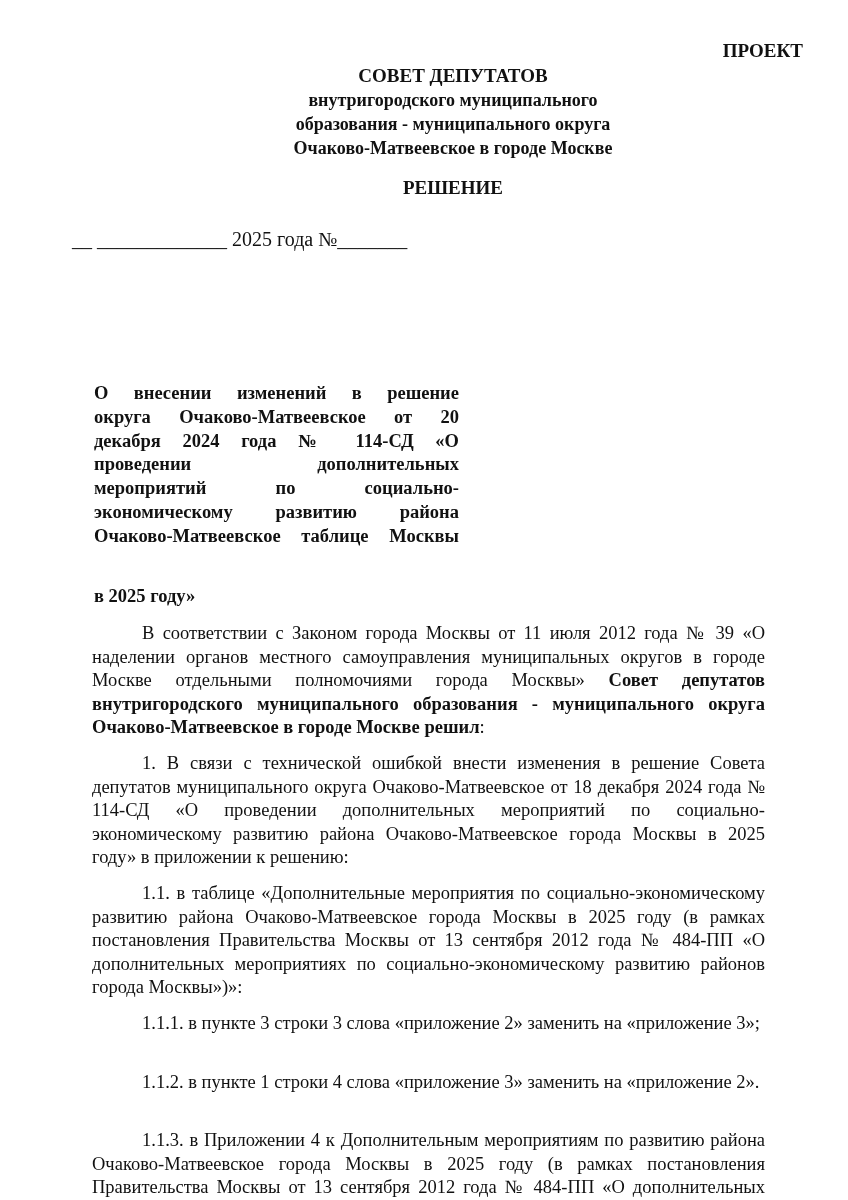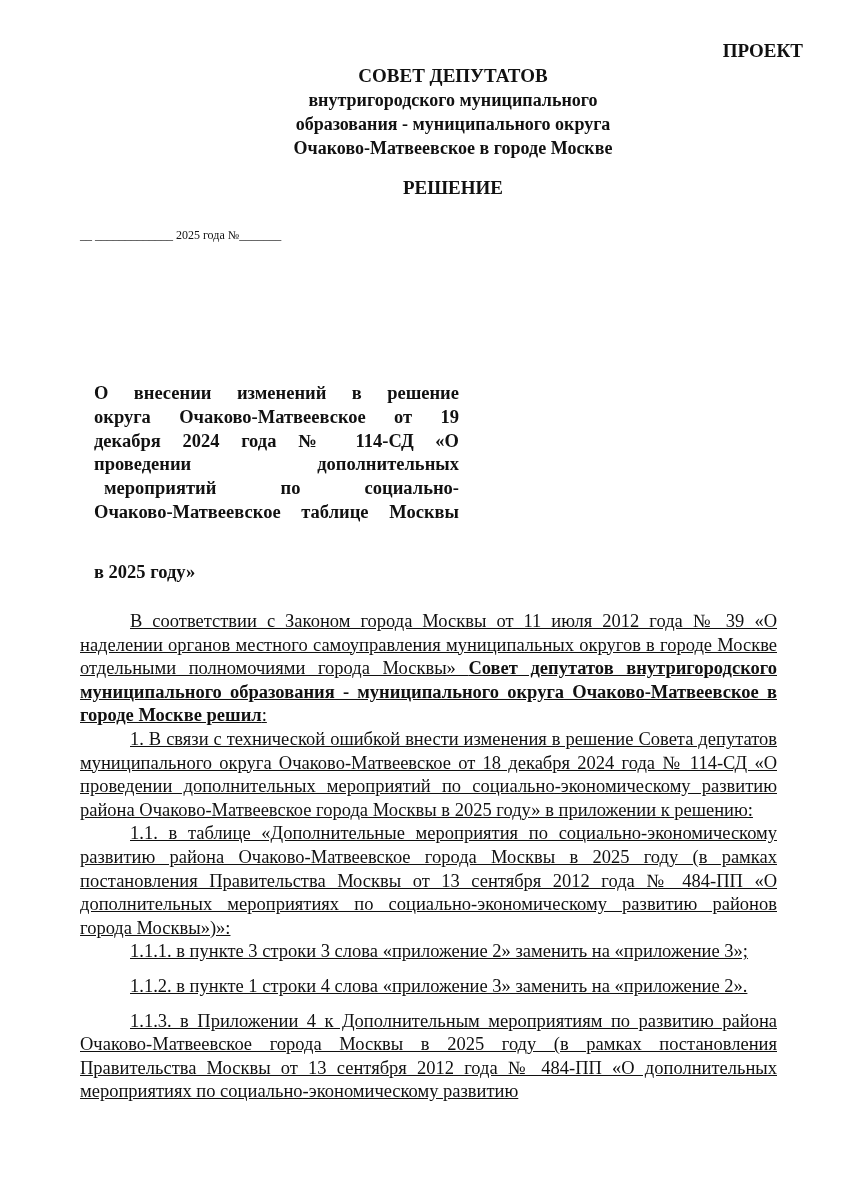--- a/index.html
+++ b/index.html
@@ -4,26 +4,26 @@
 <style>
   html, body { margin: 0; padding: 0; background: #ffffff; }
   body { width: 848px; height: 1200px; overflow: hidden; position: relative;
          font-family: "Liberation Serif", "DejaVu Serif", serif; color: #111; }
   .page { position: absolute; left: 0; top: 0; width: 848px; height: 1200px; padding-left: 25px; }
   .proekt { position: absolute; right: 70px; top: 40px; font-weight: bold; font-size: 19px; }
   .header { position: absolute; left: 0; width: 906px; text-align: center; top: 64px; }
   .header .h1 { font-weight: bold; font-size: 19px; line-height: 24px; }
   .header .h2 { font-weight: bold; font-size: 18px; line-height: 24px; }
   .reshenie { position: absolute; left: 0; width: 906px; text-align: center; top: 177px; font-weight: bold; font-size: 19px; }
-  .dateline { position: absolute; left: 80px; top: 228px; font-size: 12px; }
+  .dateline { position: absolute; left: 72px; top: 228px; font-size: 20px; }
   .subject { position: absolute; left: 94px; top: 382px; width: 365px; font-weight: bold; font-size: 18.5px;
              line-height: 23.8px; text-align: justify; text-align-last: justify; }
   .subject .last { text-align-last: left; display: block; margin-top: 36px; }
   .body { position: absolute; left: 80px; top: 610px; width: 697px; font-size: 18.5px; line-height: 23.6px; }
-  .body p { margin: 0; text-align: justify; text-indent: 50px; text-decoration: underline; }
+  .body p { margin: 12px; text-align: justify; text-indent: 50px; }
   .body b { font-weight: bold; }
   .gap { height: 11px; }
 </style>
 </head>
 <body>
 
 <div class="page">
   <div class="proekt">ПРОЕКТ</div>
 
   <div class="header">
@@ -32,24 +32,25 @@
     <div class="h2">образования - муниципального округа</div>
     <div class="h2">Очаково-Матвеевское в городе Москве</div>
   </div>
 
   <div class="reshenie">РЕШЕНИЕ</div>
 
   <div class="dateline">__ _____________ 2025 года №_______</div>
 
   <div class="subject">
     <span style="display: block;">О внесении изменений в решение</span>
-    <span style="display: block;">округа Очаково-Матвеевское от 19</span>
+    <span style="display: block;">округа Очаково-Матвеевское от 20</span>
     <span style="display: block;">декабря 2024 года № 114-СД «О</span>
     <span style="display: block;">проведении дополнительных</span>
-    <span style="display: block; margin-left: 10px;">мероприятий по социально-</span>
+    <span style="display: block;">мероприятий по социально-</span>
+    <span style="display: block;">экономическому развитию района</span>
     <span style="display: block;">Очаково-Матвеевское таблице Москвы</span>
     <span class="last">в 2025 году»</span>
   </div>
 
   <div class="body">
     <p><span>В соответствии с Законом города Москвы от 11 июля 2012 года № 39 «О наделении органов местного самоуправления муниципальных округов в городе Москве отдельными полномочиями города Москвы» </span><b>Совет депутатов внутригородского муниципального образования - муниципального округа Очаково-Матвеевское в городе Москве решил</b><span>:</span></p>
     <p>1. В связи с технической ошибкой внести изменения в решение Совета депутатов муниципального округа Очаково-Матвеевское от 18 декабря 2024 года № 114-СД «О проведении дополнительных мероприятий по социально-экономическому развитию района Очаково-Матвеевское города Москвы в 2025 году» в приложении к решению:</p>
     <p>1.1. в таблице «Дополнительные мероприятия по социально-экономическому развитию района Очаково-Матвеевское города Москвы в 2025 году (в рамках постановления Правительства Москвы от 13 сентября 2012 года № 484-ПП «О дополнительных мероприятиях по социально-экономическому развитию районов города Москвы»)»:</p>
     <p>1.1.1. в пункте 3 строки 3 слова «приложение 2» заменить на «приложение 3»;</p>
     <div class="gap"></div>

